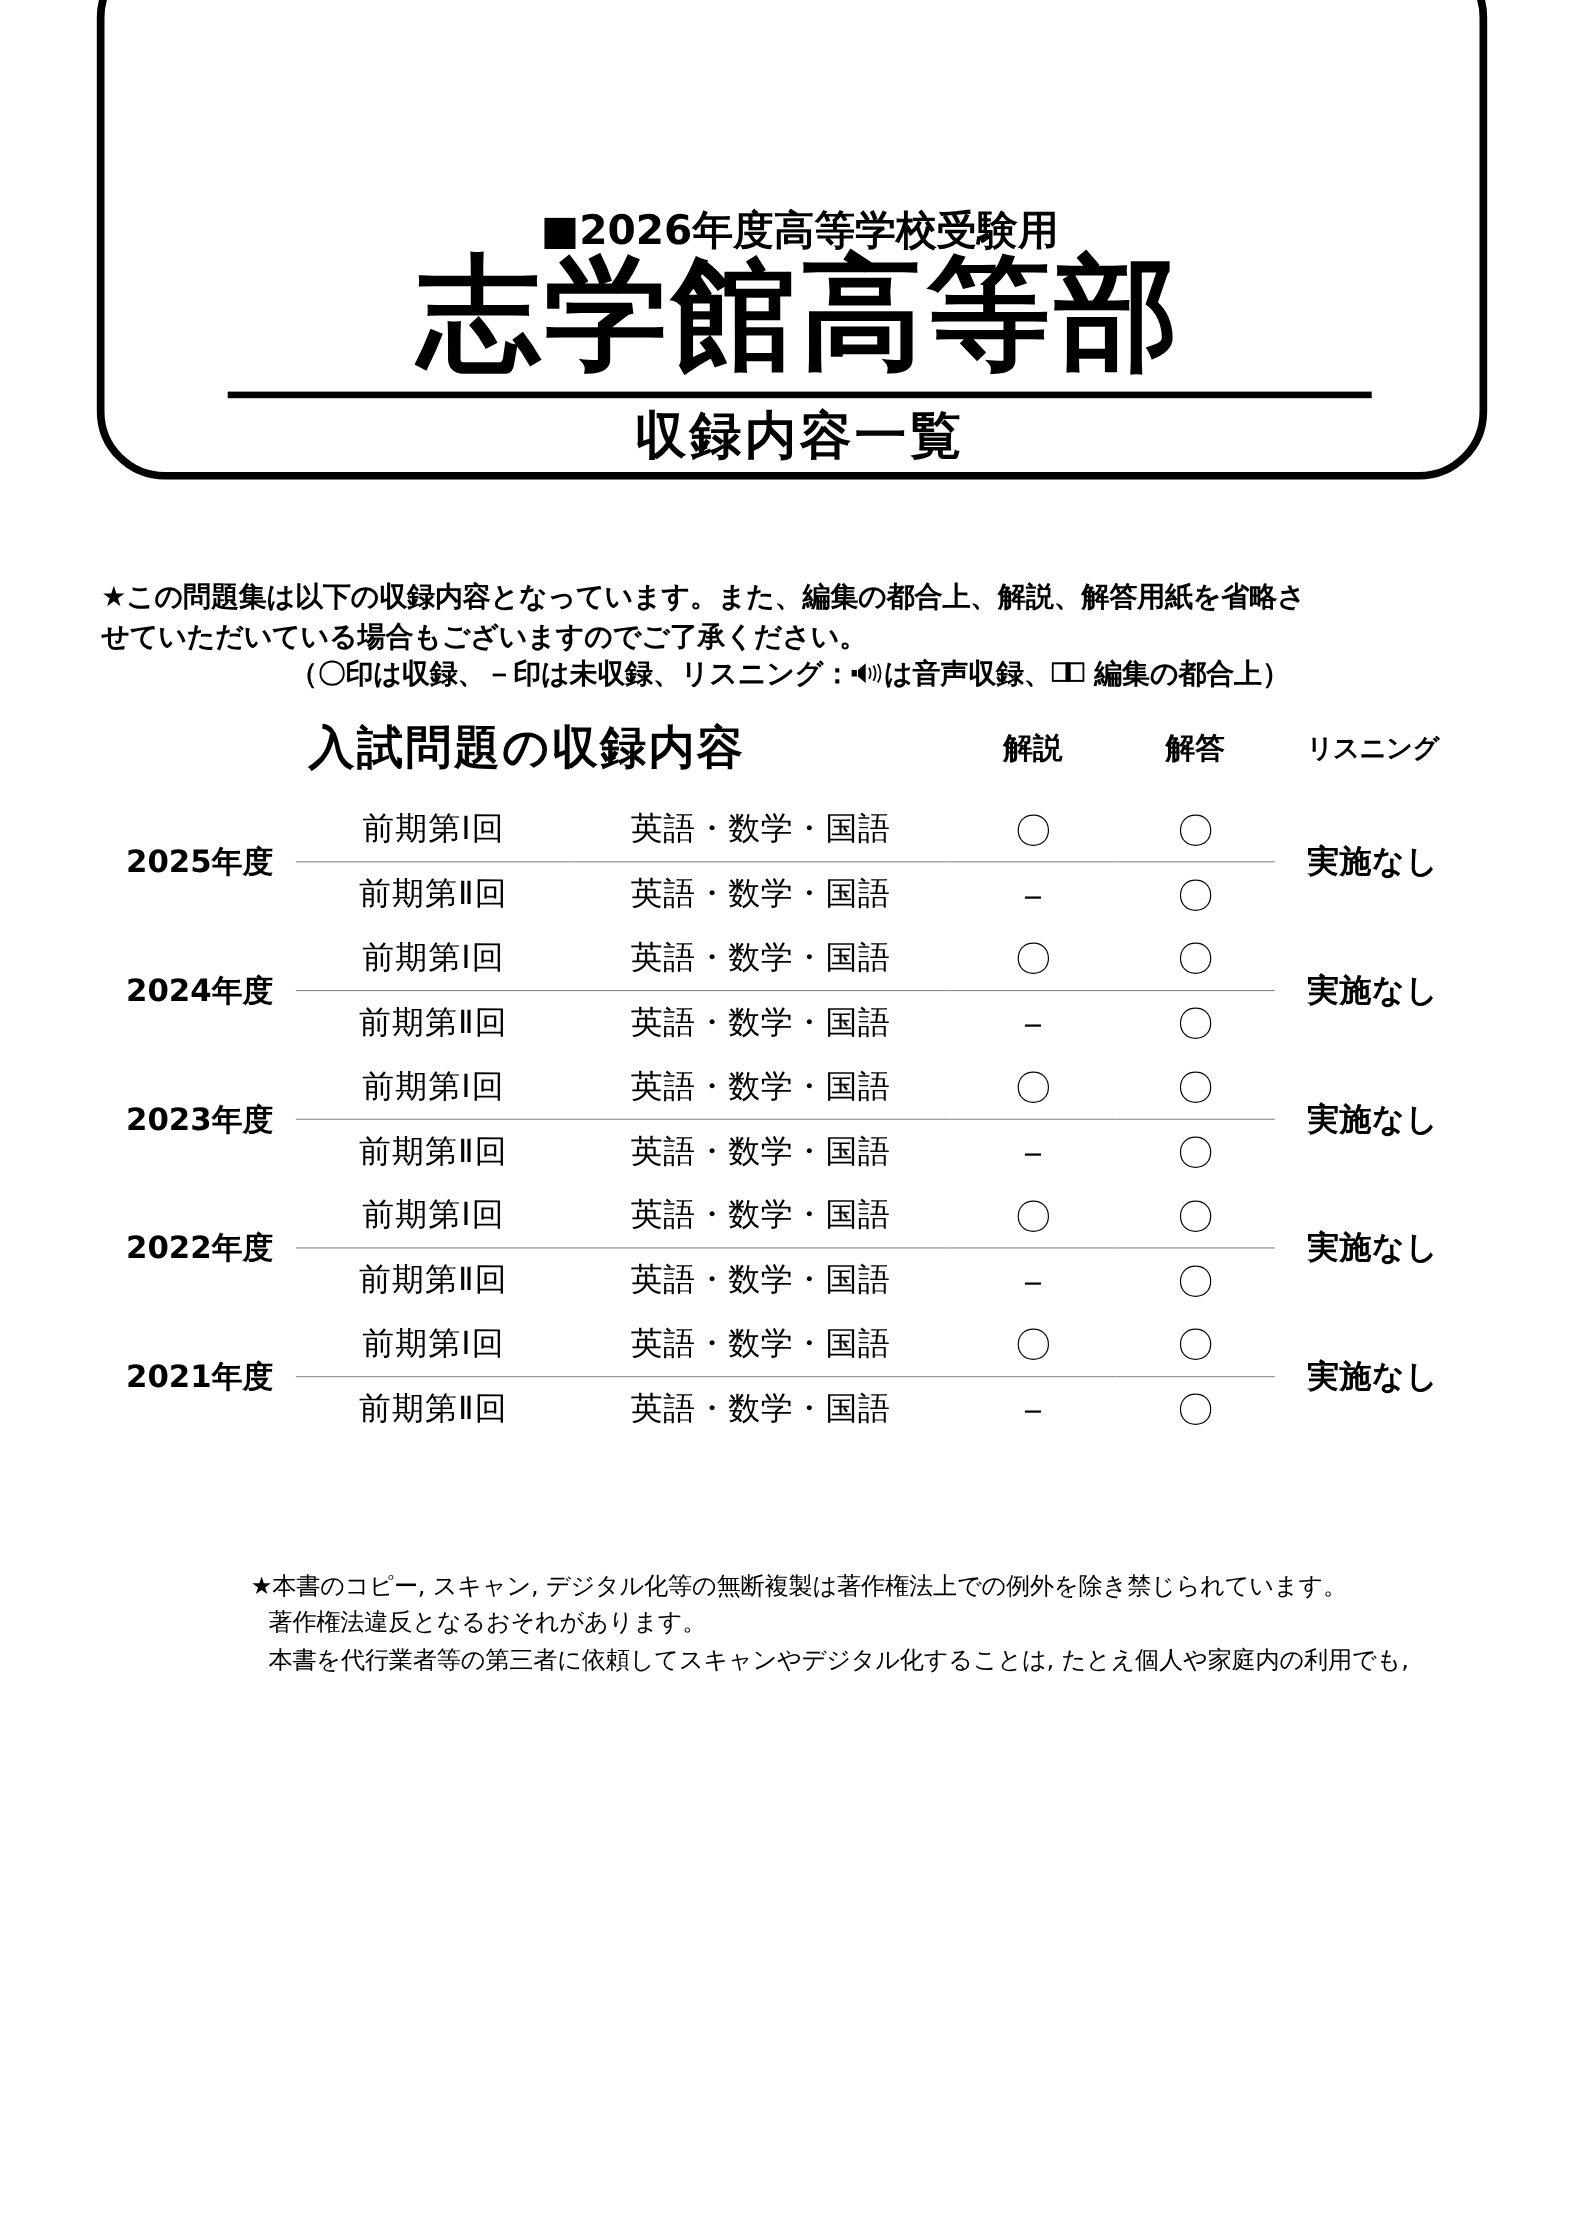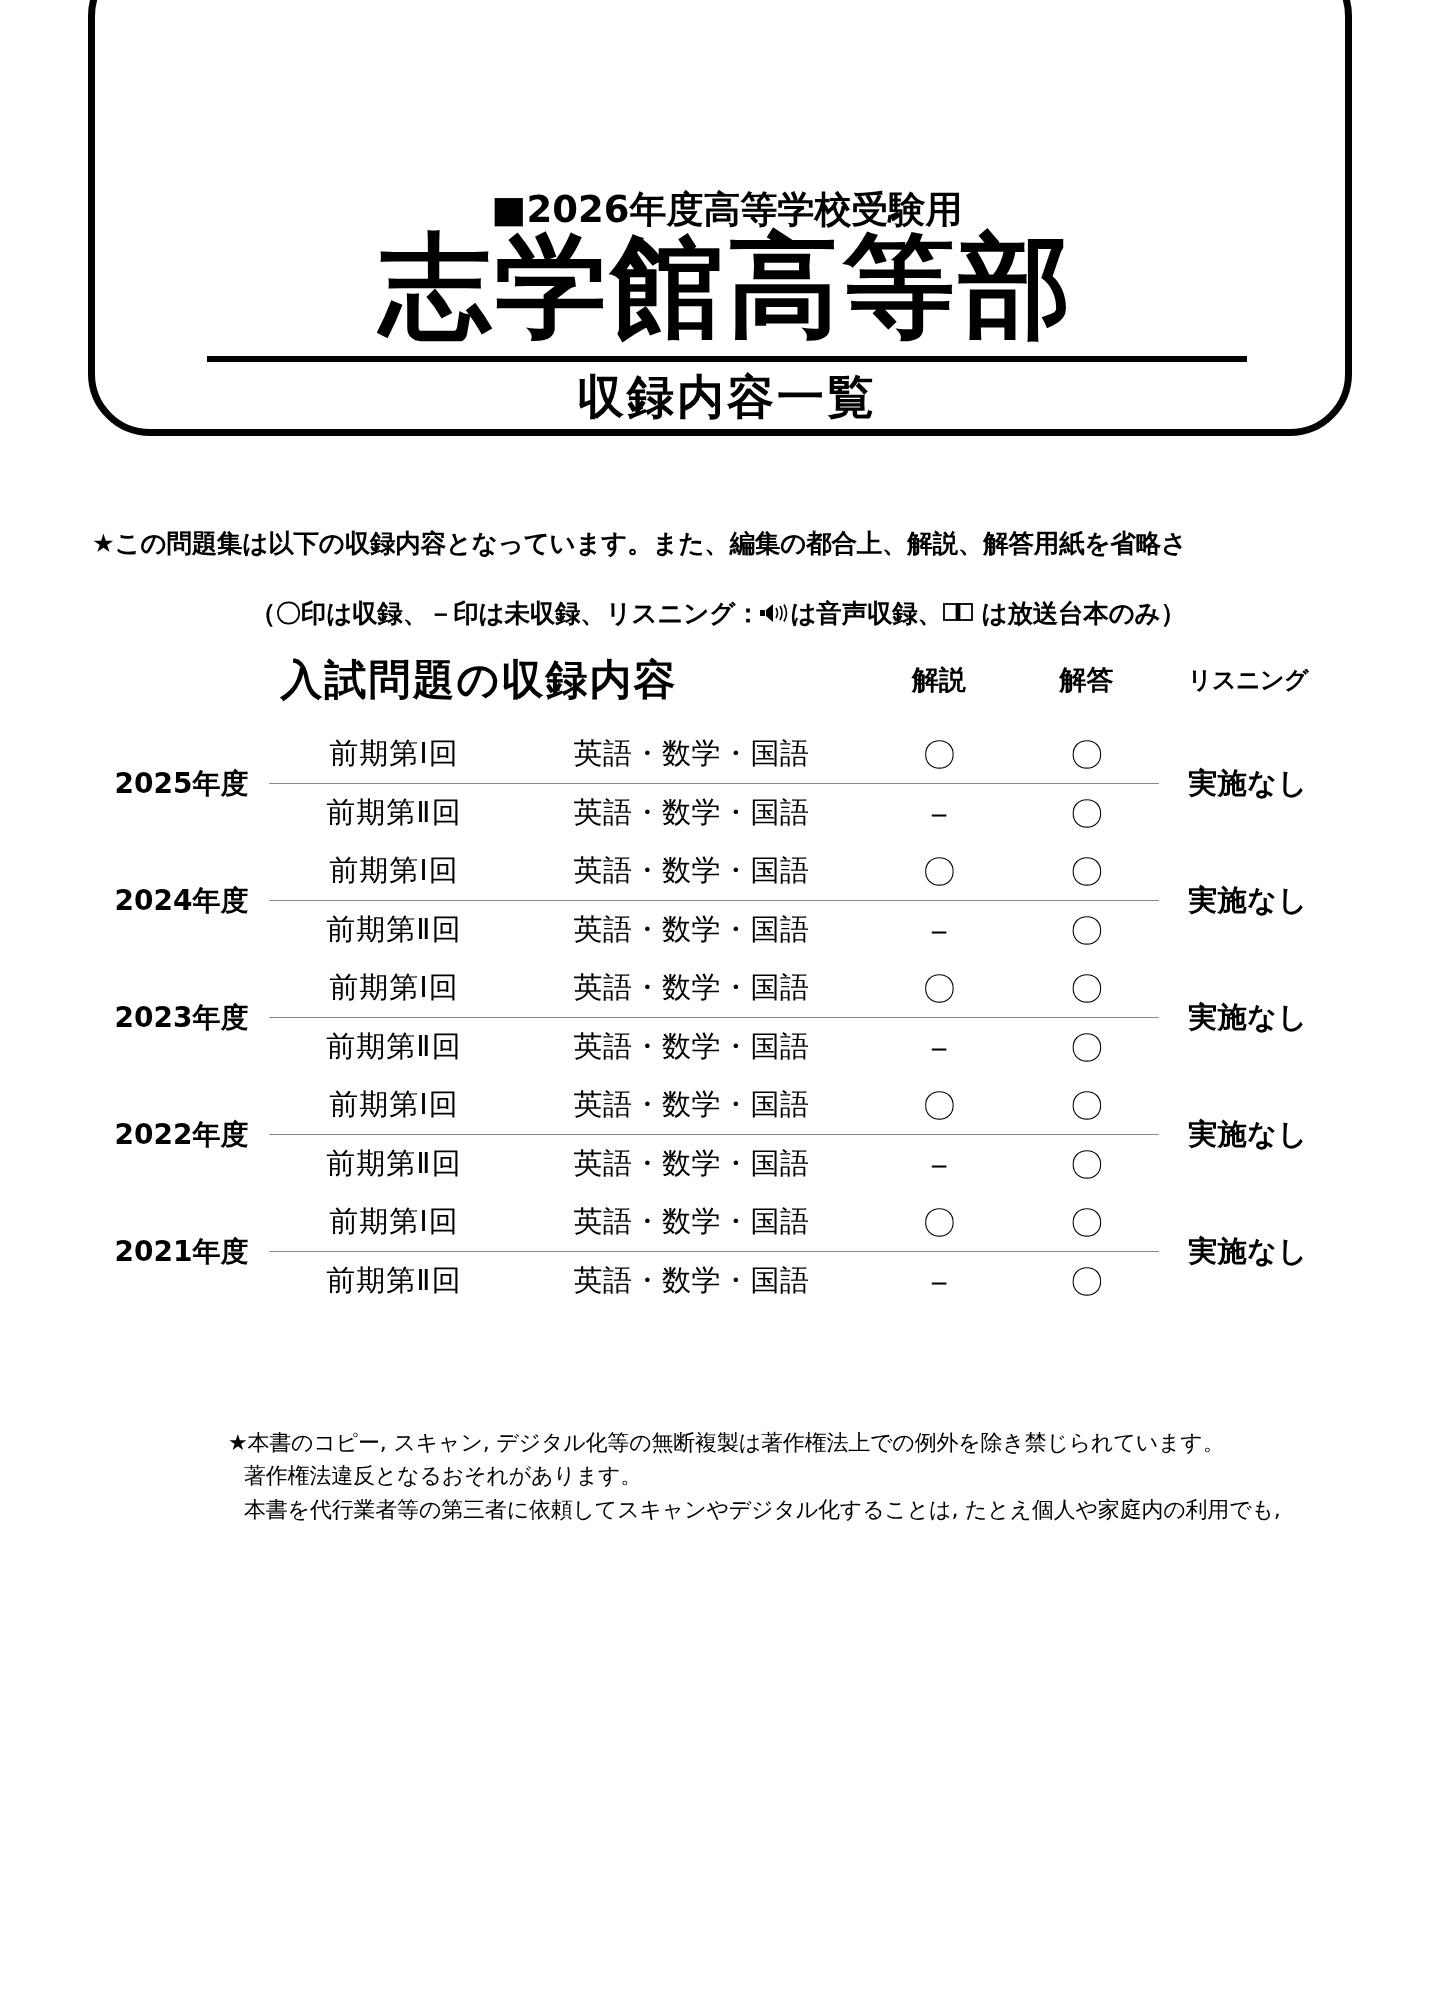--- a/index.html
+++ b/index.html
@@ -220,38 +220,39 @@
   <div class="header-inner">
     <div class="header-eyebrow">■2026年度高等学校受験用</div>
     <div class="header-title">志学館高等部</div>
     <div class="header-rule"></div>
     <div class="header-subtitle">収録内容一覧</div>
   </div>
 </div>
 
 <div class="notice">
   <span class="notice-line">★この問題集は以下の収録内容となっています。また、編集の都合上、解説、解答用紙を省略さ</span>
+  <span class="notice-line">せていただいている場合もございますのでご了承ください。</span>
 </div>
 
 <div class="legend">
   <span>（〇印は収録、－印は未収録、リスニング：</span><span class="icon-speaker">
     <svg width="30" height="22" viewBox="0 0 30 22" aria-hidden="true">
       <rect x="0" y="8" width="5" height="6" fill="#000"></rect>
       <path d="M6 8 L13 2 L13 20 L6 14 Z" fill="#000"></path>
       <path d="M16 6 Q19 11 16 16" stroke="#000" stroke-width="1.6" fill="none"></path>
       <path d="M20 4 Q24 11 20 18" stroke="#000" stroke-width="1.6" fill="none"></path>
       <path d="M24 2.5 Q29 11 24 19.5" stroke="#000" stroke-width="1.6" fill="none"></path>
     </svg>
   </span><span>は音声収録、</span><span class="icon-book">
     <svg width="30" height="24" viewBox="0 0 30 24" aria-hidden="true">
       <rect x="1" y="4" width="12.5" height="16" fill="none" stroke="#000" stroke-width="1.8"></rect>
       <rect x="16.5" y="4" width="12.5" height="16" fill="none" stroke="#000" stroke-width="1.8"></rect>
       <rect x="13.5" y="3" width="3" height="18" fill="#000"></rect>
     </svg>
-  </span> <span>は放送台本のみ）</span>
+  </span> <span>編集の都合上）</span>
 </div>
 
 <div class="tbl-wrap">
   <table class="rec">
     <colgroup>
       <col class="c-year">
         <col class="c-exam">
         <col class="c-subj">
       <col class="c-kai">
         <col class="c-kaito">

